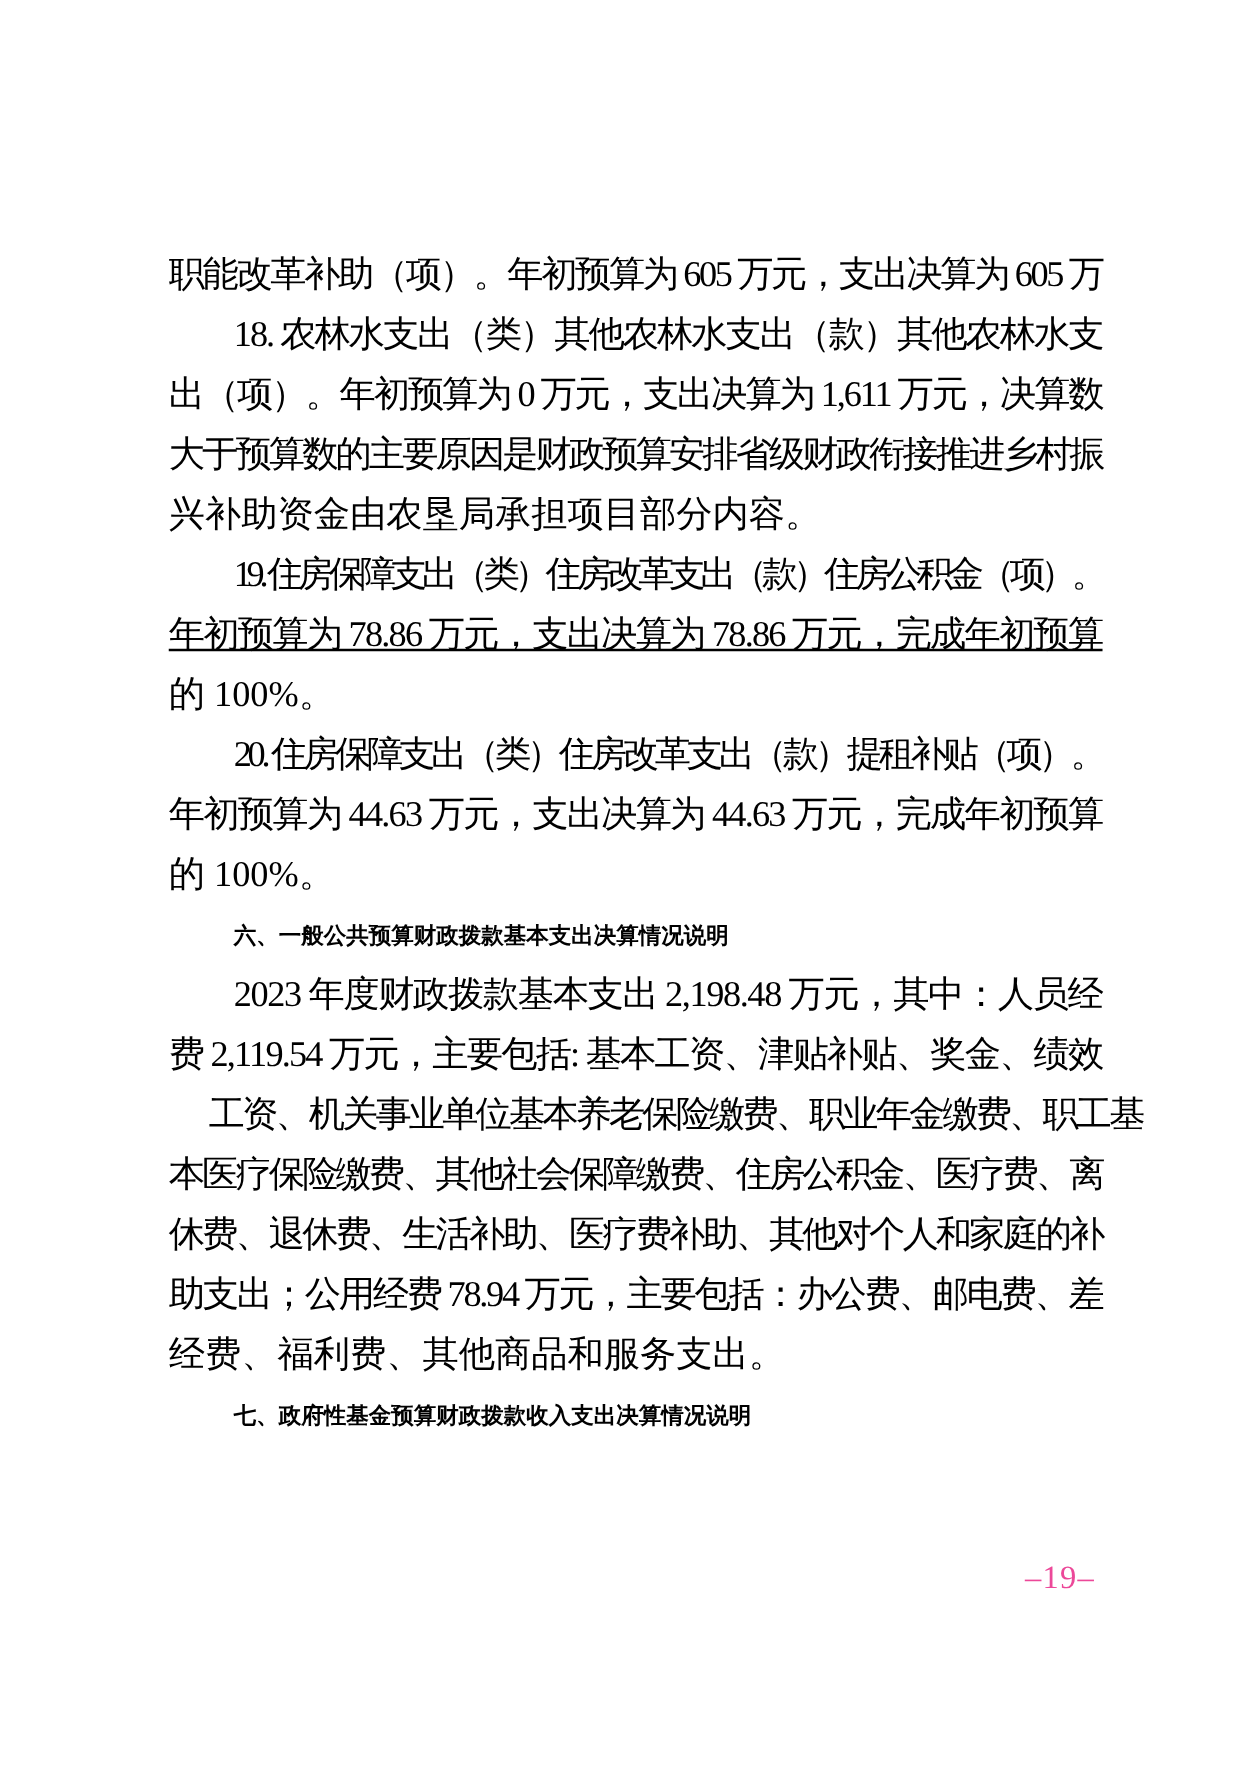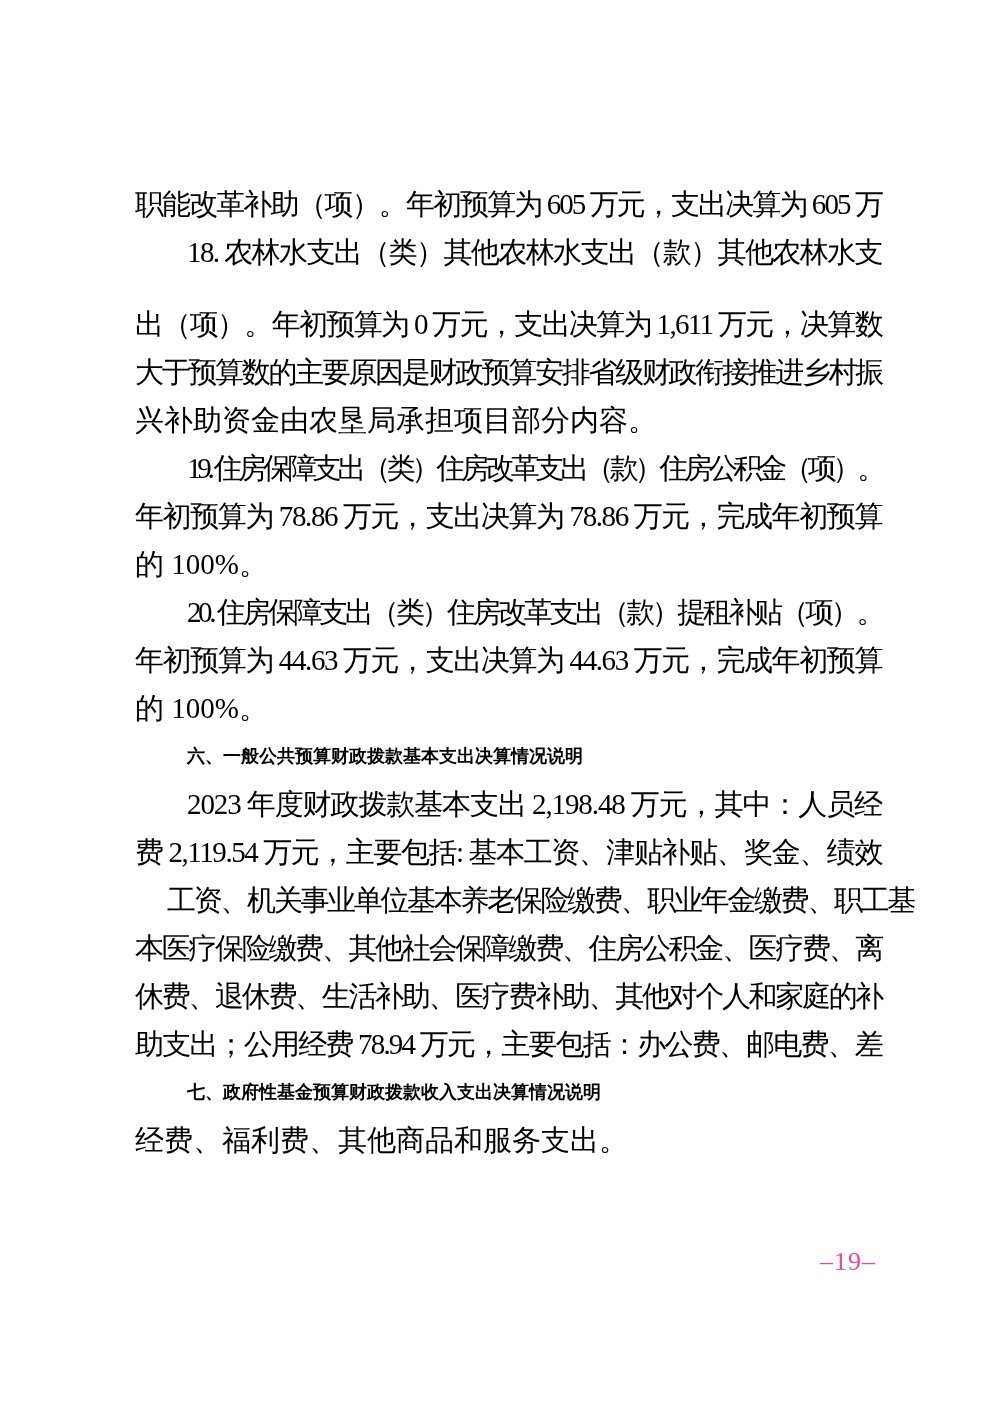--- a/index.html
+++ b/index.html
@@ -6,21 +6,21 @@
   .page{
     position:relative;
     width:1000px;height:1414px;
     background:#ffffff;
     color:#000000;
     font-family:"Liberation Serif","DejaVu Serif",serif;
     overflow:hidden;
   }
   .textblock{
     position:absolute;
-    left:135px;top:180px;
+    left:135px;top:196px;
     width:747px;
   }
   .ln{
     height:48px;
     line-height:48px;
     font-size:29px;
     white-space:nowrap;
   }
   .ind{ text-indent:52px; }
   .heading{
@@ -40,40 +40,40 @@
 </style>
 </head>
 <body>
 
 <div class="page">
   <main class="textblock">
 
     <div class="ln fit" style="letter-spacing: -1.91176px;">职能改革补助（项）。年初预算为 605 万元，支出决算为 605 万</div>
 
     <div class="ln fit ind" style="letter-spacing: -1.58929px;">18. 农林水支出（类）其他农林水支出（款）其他农林水支</div>
-    <div class="ln fit" style="letter-spacing: -1.66728px; margin-top: 24px;">出（项）。年初预算为 0 万元，支出决算为 1,611 万元，决算数</div>
+    <div class="ln fit" style="letter-spacing: -1.66728px;">出（项）。年初预算为 0 万元，支出决算为 1,611 万元，决算数</div>
     <div class="ln fit" style="letter-spacing: -2.32143px;">大于预算数的主要原因是财政预算安排省级财政衔接推进乡村振</div>
     <div class="ln">兴补助资金由农垦局承担项目部分内容。</div>
 
     <div class="ln fit ind" style="letter-spacing: -4.24194px;">19. 住房保障支出（类）住房改革支出（款）住房公积金（项）。</div>
-    <div class="ln fit" style="letter-spacing: -1.40278px;">年初预算为 78.86 万元，支出决算为 78.86 万元，完成年初预算</div>
+    <div class="ln fit" style="letter-spacing: -1.40278px; text-decoration: underline;">年初预算为 78.86 万元，支出决算为 78.86 万元，完成年初预算</div>
     <div class="ln">的 100%。</div>
 
     <div class="ln fit ind" style="letter-spacing: -3.41667px;">20. 住房保障支出（类）住房改革支出（款）提租补贴（项）。</div>
     <div class="ln fit" style="letter-spacing: -1.40278px; text-align: center;">年初预算为 44.63 万元，支出决算为 44.63 万元，完成年初预算</div>
     <div class="ln">的 100%。</div>
 
     <div class="ln heading">六、一般公共预算财政拨款基本支出决算情况说明</div>
 
     <div class="ln fit ind" style="letter-spacing: -1.09559px;">2023 年度财政拨款基本支出 2,198.48 万元，其中：人员经</div>
     <div class="ln fit" style="letter-spacing: -1.43527px;">费 2,119.54 万元，主要包括: 基本工资、津贴补贴、奖金、绩效</div>
     <div class="ln fit" style="letter-spacing: -2.32143px; margin-left: 32px;">工资、机关事业单位基本养老保险缴费、职业年金缴费、职工基</div>
     <div class="ln fit" style="letter-spacing: -2.32143px;">本医疗保险缴费、其他社会保障缴费、住房公积金、医疗费、离</div>
     <div class="ln fit" style="letter-spacing: -2.32143px;">休费、退休费、生活补助、医疗费补助、其他对个人和家庭的补</div>
     <div class="ln fit" style="letter-spacing: -1.80469px;">助支出；公用经费 78.94 万元，主要包括：办公费、邮电费、差</div>
+    <div class="ln">经费、福利费、其他商品和服务支出。</div>
+
     <div class="ln heading">七、政府性基金预算财政拨款收入支出决算情况说明</div>
-
-    <div class="ln">经费、福利费、其他商品和服务支出。</div>
 
   </main>
 
   <div class="pageno">–19–</div>
 </div>
 
 </body></html>

